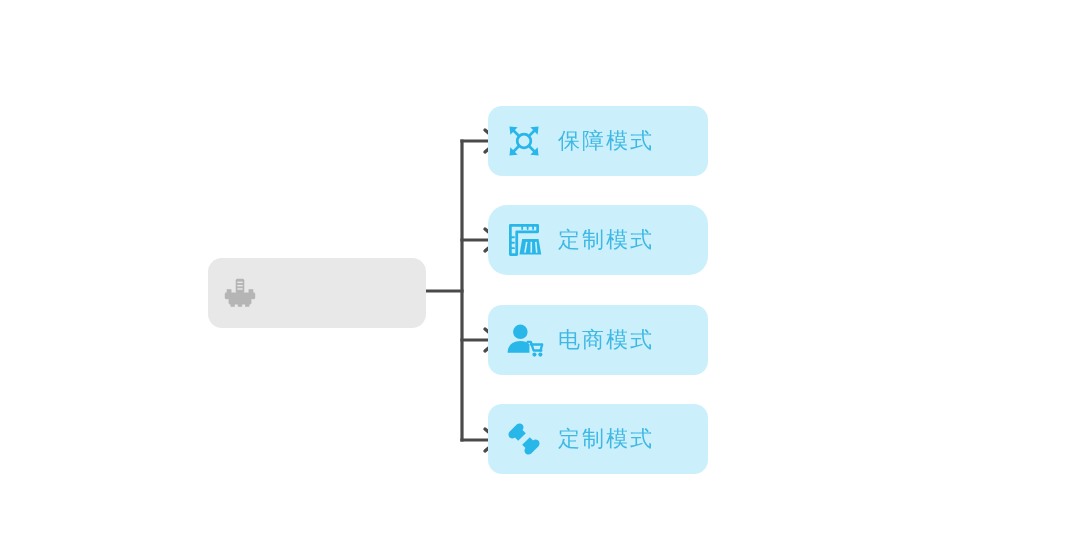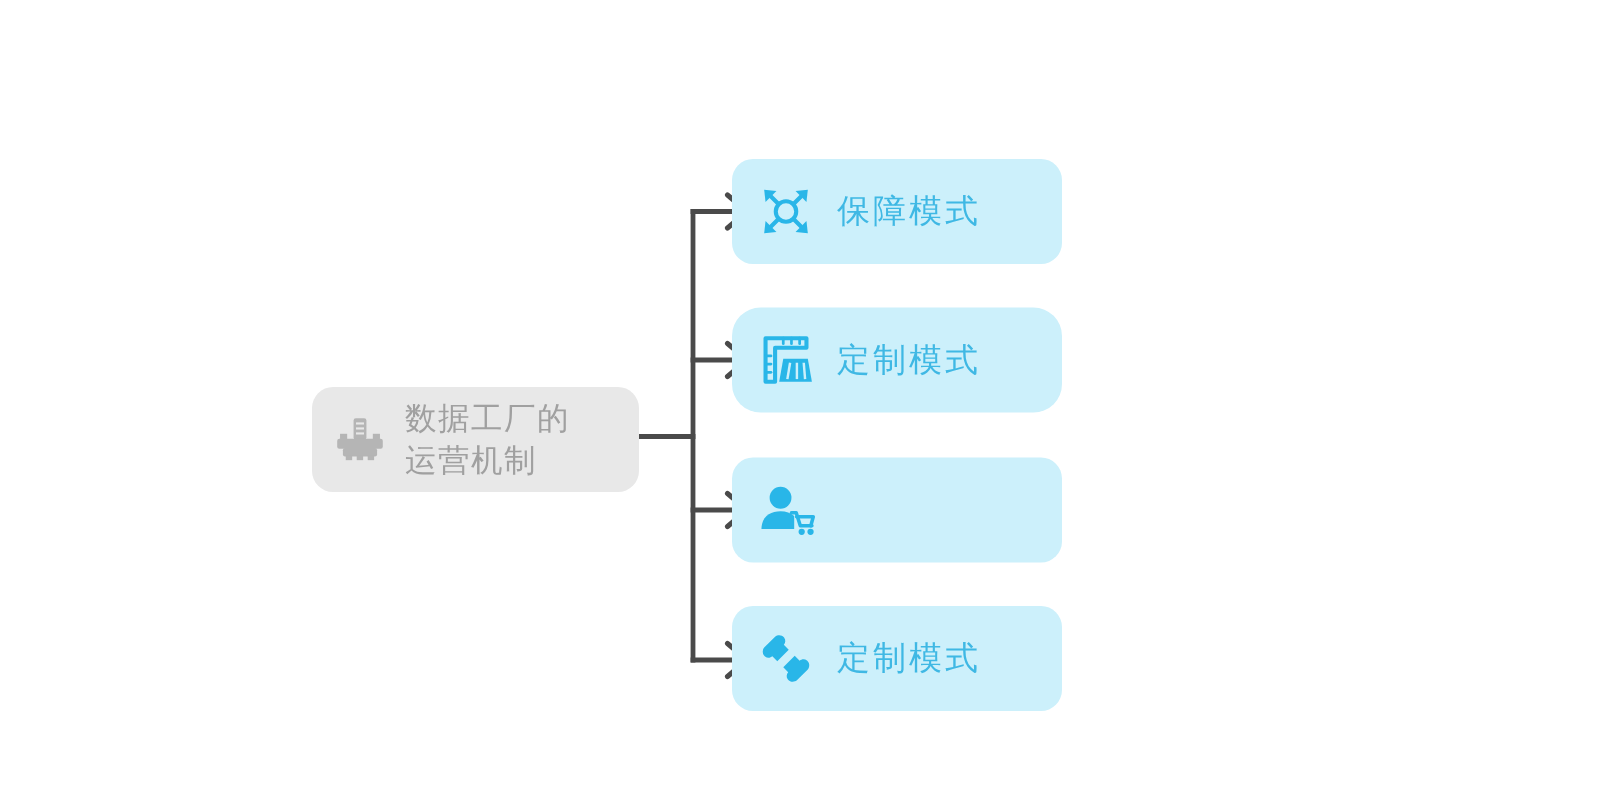--- a/index.html
+++ b/index.html
@@ -134,22 +134,20 @@
           <rect x="6" y="16" width="5" height="4"></rect>
           <rect x="29" y="16" width="5" height="4"></rect>
 
           <rect x="8" y="26" width="24" height="6" rx="1.5"></rect>
           <rect x="10" y="31" width="4.5" height="3.5"></rect>
           <rect x="17.7" y="31" width="4.5" height="3.5"></rect>
           <rect x="25.4" y="31" width="4.5" height="3.5"></rect>
         </g>
       </svg>
     </span>
-    <span class="root-label">数据工厂的
-运营机制</span>
   </div>
 
   <div class="child-node n0">
     <span class="child-icon">
       <svg viewBox="0 0 44 44" width="40" height="40" xmlns="http://www.w3.org/2000/svg">
         <g stroke="#29b6e8" stroke-width="3" fill="none" stroke-linecap="round">
 
           <circle cx="22" cy="22" r="7.5"></circle>
 
           <line x1="16.5" y1="16.5" x2="11" y2="11"></line>
@@ -207,20 +205,21 @@
         <g stroke="#29b6e8" stroke-width="2.6" fill="none" stroke-linecap="round" stroke-linejoin="round">
           <path d="M26 24 H29.5 L32.5 33.5 H41"></path>
           <path d="M29.8 27 H42 L40.2 33.5"></path>
         </g>
         <g fill="#29b6e8">
           <circle cx="33.5" cy="38" r="2.3"></circle>
           <circle cx="40" cy="38" r="2.3"></circle>
         </g>
       </svg>
     </span>
+    <span class="child-label">电商模式</span>
   </div>
 
   <div class="child-node n3">
     <span class="child-icon">
       <svg viewBox="0 0 44 44" width="40" height="40" xmlns="http://www.w3.org/2000/svg">
         <g fill="#29b6e8">
 
           <path d="M6 14 L14 6 C16 4.4 19 4.6 20.6 6.6 C22 8.4 21.6 10.6 20.4 12
                    L24 15.6 L15.6 24 L12 20.4 C10.6 21.6 8.4 22 6.6 20.6
                    C4.6 19 4.4 16 6 14 Z"></path>

